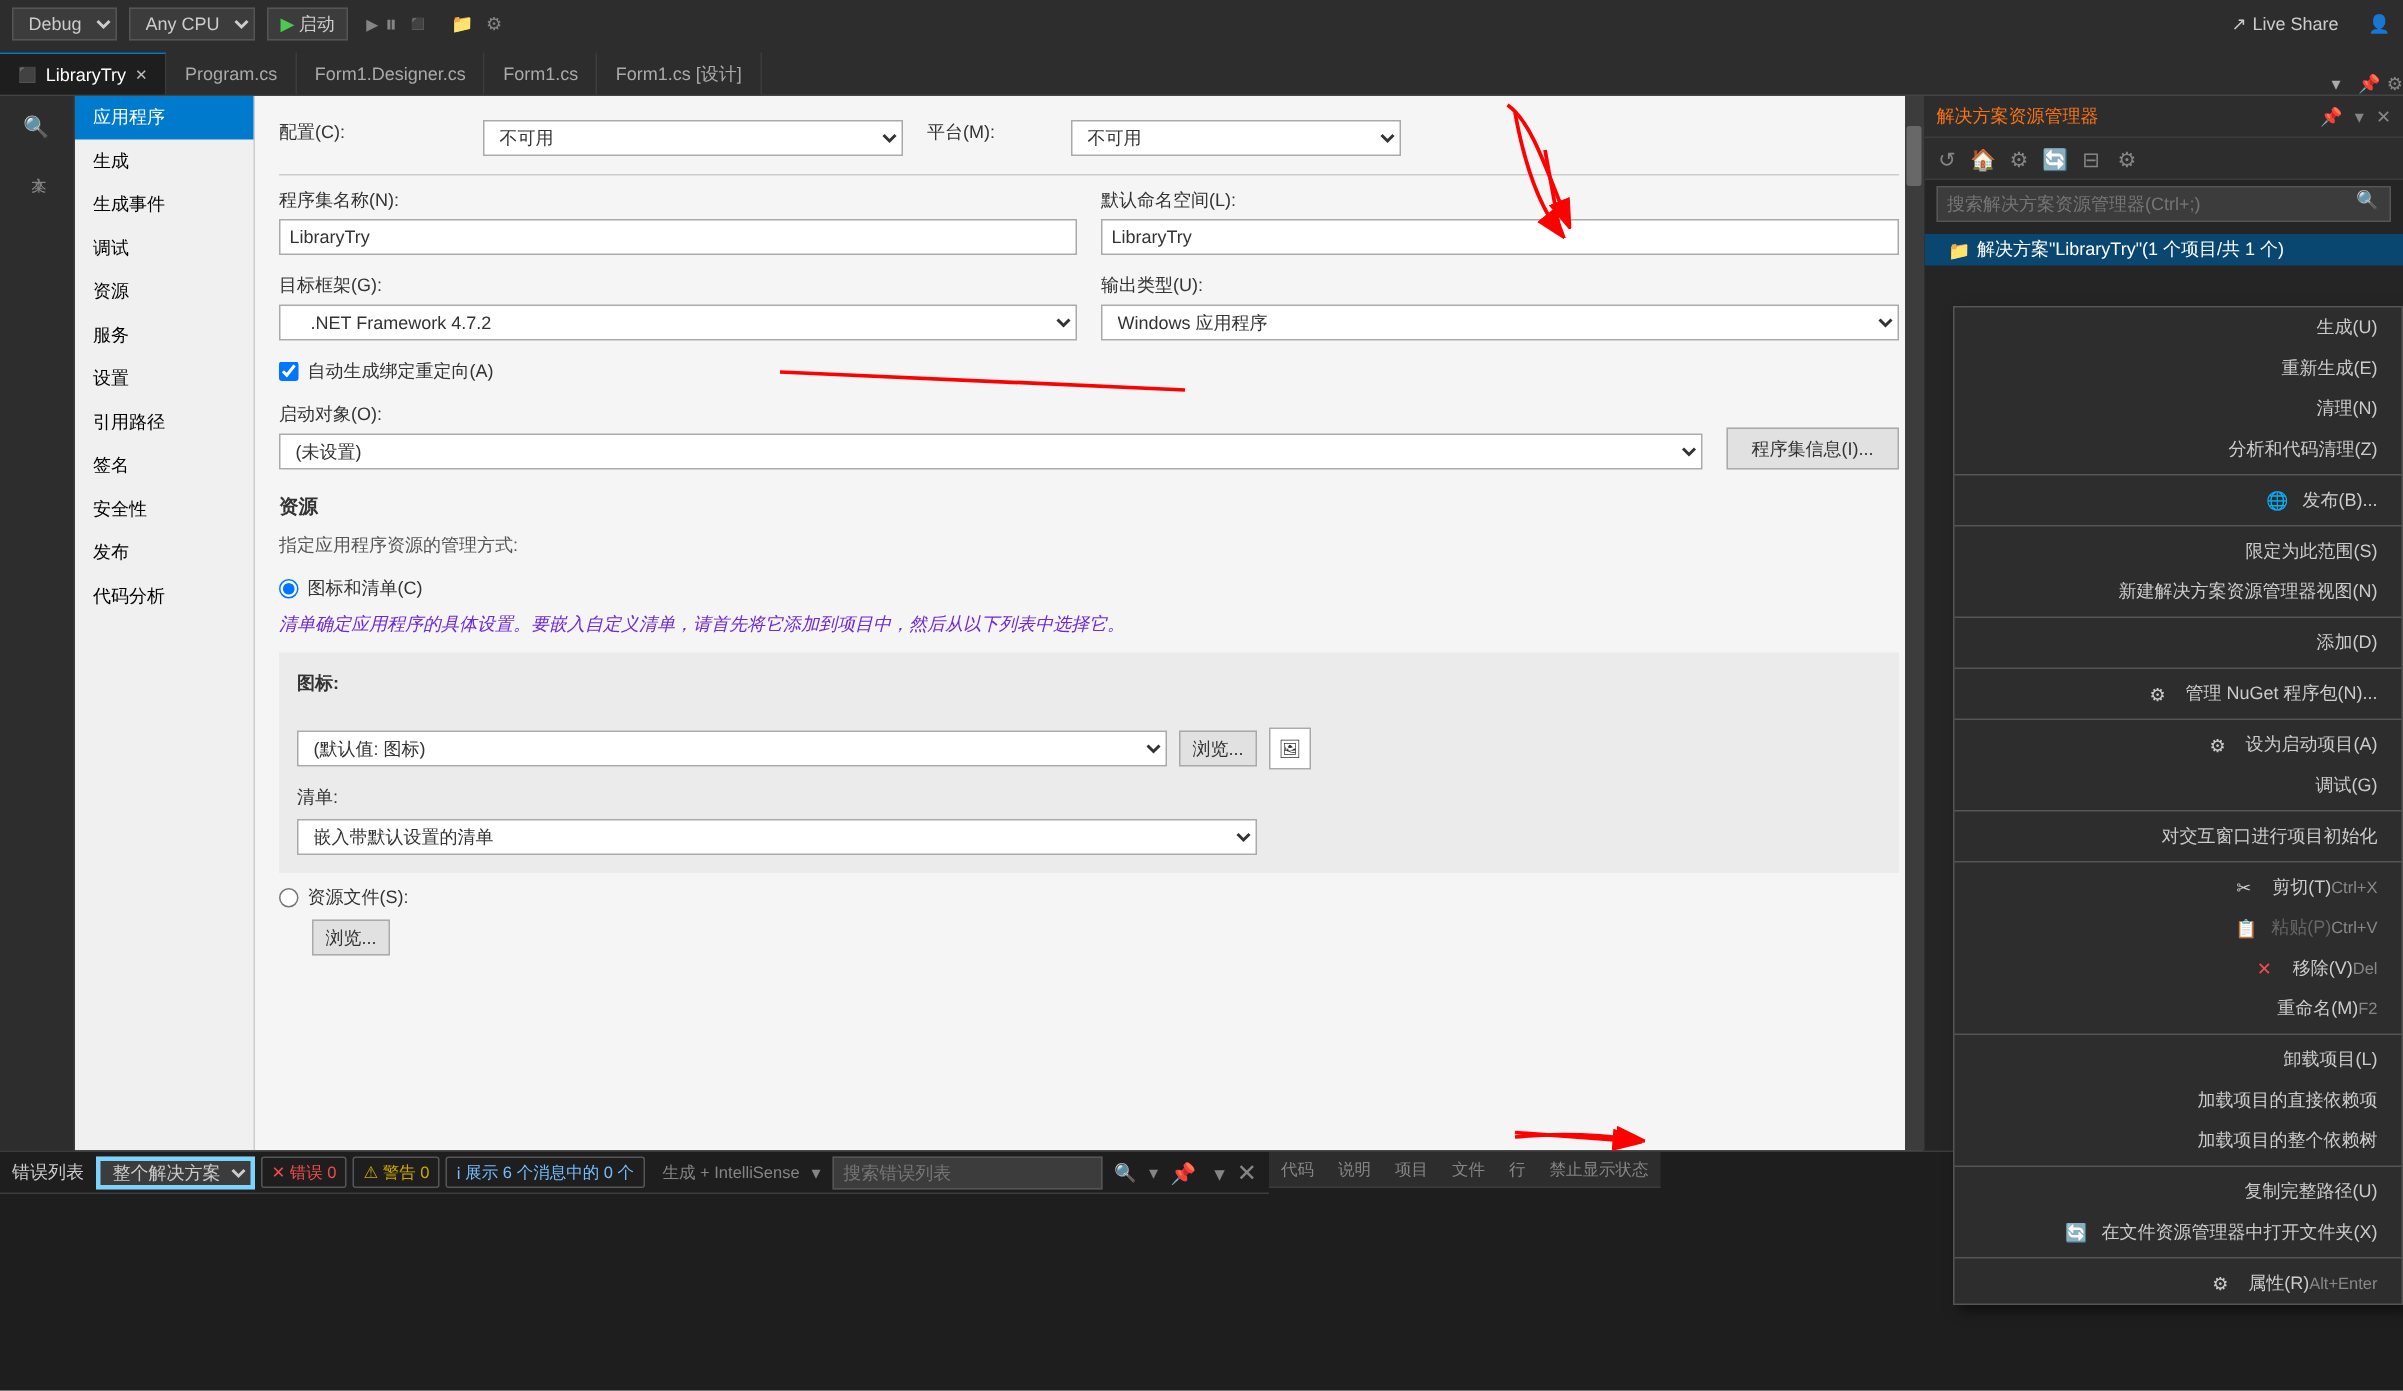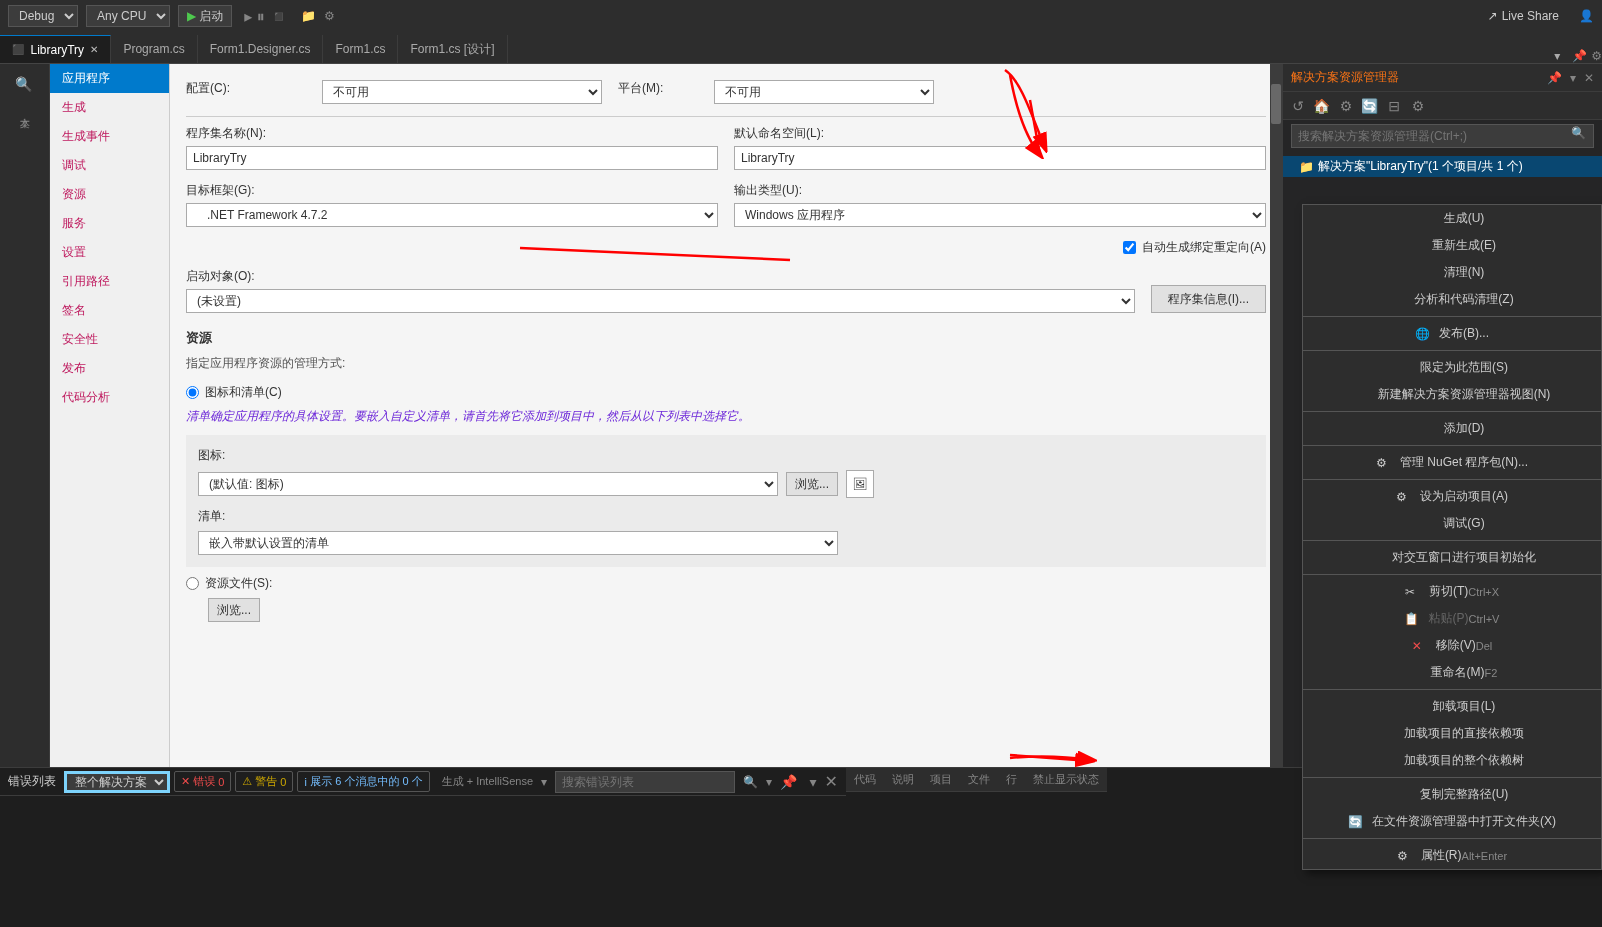--- a/index.html
+++ b/index.html
@@ -21,57 +21,57 @@
 
     
     .main-layout { display: flex; height: calc(927px - 32px - 32px - 36px); }
 
     
     .left-sidebar { width: 50px; background: #2d2d2d; border-right: 1px solid #3c3c3c; display: flex; flex-direction: column; align-items: center; padding-top: 4px; gap: 2px; }
     .sidebar-icon { width: 40px; height: 32px; display: flex; align-items: center; justify-content: center; cursor: pointer; color: #858585; font-size: 14px; }
 
     
     .props-left-nav { width: 120px; background: #f0f0f0; color: #333; border-right: 1px solid #ccc; }
-    .props-nav-item { padding: 6px 12px; cursor: pointer; font-size: 12px; color: #be185d; }
+    .props-nav-item { padding: 6px 12px; cursor: pointer; font-size: 12px; color: #000000; }
     .props-nav-item.active { background: #007acc; color: #fff; }
 
     
     .props-content { flex: 1; background: #f5f5f5; color: #333; overflow-y: auto; padding: 16px; }
     .props-row { display: flex; align-items: flex-start; margin-bottom: 12px; gap: 16px; }
     .props-label { color: #333; font-size: 12px; width: 120px; }
     .props-input { height: 24px; border: 1px solid #aaa; padding: 2px 6px; font-size: 12px; background: #fff; color: #333; }
     .props-input-wide { width: 340px; }
     .props-select { height: 24px; border: 1px solid #aaa; padding: 2px 6px; font-size: 12px; background: #fff; color: #333; }
     .section-title { font-size: 13px; font-weight: bold; color: #333; margin: 16px 0 8px 0; }
     .section-desc { font-size: 12px; color: #555; margin-bottom: 12px; }
     .radio-row { display: flex; align-items: center; gap: 6px; margin-bottom: 6px; }
     .radio-desc { font-size: 12px; color: #6d28d9; margin-bottom: 10px; line-height: 1.5; font-style: italic; }
     .browse-btn { height: 24px; padding: 0 8px; background: #e1e1e1; border: 1px solid #aaa; font-size: 12px; cursor: pointer; color: #333; }
     .icon-preview { width: 28px; height: 28px; background: #fff; border: 1px solid #aaa; display: flex; align-items: center; justify-content: center; }
-    .checkbox-row { display: flex; align-items: center; gap: 6px; margin-bottom: 12px; justify-content: flex-end; }
+    .checkbox-row { display: flex; align-items: center; gap: 6px; margin-bottom: 12px; }
     .props-btn { height: 28px; padding: 0 16px; background: #e1e1e1; border: 1px solid #aaa; font-size: 12px; cursor: pointer; color: #333; }
     .two-col { display: flex; gap: 16px; }
     .col { flex: 1; }
     .separator { border: none; border-top: 1px solid #ccc; margin: 8px 0; }
     
     
     .solution-panel { width: 320px; background: #252526; color: #ccc; border-left: 1px solid #3c3c3c; display: flex; flex-direction: column; }
     .solution-panel-header { height: 28px; background: #2d2d2d; display: flex; align-items: center; padding: 0 8px; font-size: 12px; border-bottom: 1px solid #3c3c3c; gap: 4px; }
     .solution-panel-title { font-size: 12px; color: #f97316; flex: 1; }
     .solution-toolbar { height: 28px; background: #2d2d2d; display: flex; align-items: center; padding: 0 4px; gap: 2px; border-bottom: 1px solid #3c3c3c; }
     .solution-toolbar-btn { width: 22px; height: 22px; background: transparent; border: none; color: #858585; cursor: pointer; font-size: 14px; display: flex; align-items: center; justify-content: center; }
     .solution-search { height: 24px; background: #3c3c3c; border: 1px solid #555; color: #ccc; padding: 2px 6px; font-size: 12px; width: 100%; }
     .solution-search-row { padding: 4px 8px; }
     .solution-tree { flex: 1; overflow-y: auto; padding: 4px 0; }
     .tree-item { padding: 2px 8px 2px 16px; cursor: pointer; display: flex; align-items: center; gap: 4px; font-size: 12px; color: #ccc; }
     .tree-item.selected { background: #094771; color: #fff; }
 
     
     .context-menu { position: absolute; right: 0; top: 140px; width: 300px; background: #2d2d2d; border: 1px solid #555; z-index: 100; box-shadow: 4px 4px 8px rgba(0,0,0,0.5); }
-    .ctx-item { padding: 5px 16px; cursor: pointer; display: flex; align-items: center; justify-content: center; font-size: 12px; color: #ccc; }
+    .ctx-item { padding: 5px 16px; cursor: pointer; display: flex; align-items: center; justify-content: flex-end; font-size: 12px; color: #ccc; }
     .ctx-item.disabled { color: #666; cursor: default; }
     .ctx-separator { border: none; border-top: 1px solid #555; margin: 3px 0; }
     .ctx-shortcut { color: #888; font-size: 11px; }
     .ctx-item-left { display: flex; align-items: center; gap: 8px; }
     .ctx-icon { width: 16px; display: inline-block; }
     .error-panel-header { height: 28px; display: flex; align-items: center; padding: 0 8px; gap: 8px; border-bottom: 1px solid #3c3c3c; }
     .error-panel-title { font-size: 12px; color: #ccc; }
     .error-panel-toolbar { display: flex; align-items: center; gap: 4px; flex: 1; }
     .error-filter-select { height: 22px; background: #3c3c3c; border: 3px solid #7dd3fc; color: #ccc; padding: 0 4px; font-size: 12px; }
     .error-badge { display: flex; align-items: center; gap: 3px; padding: 2px 6px; border-radius: 2px; font-size: 11px; cursor: pointer; }
@@ -250,21 +250,21 @@
           <div class="section-title">资源</div>
           <div class="section-desc">指定应用程序资源的管理方式:</div>
 
           <div class="radio-row">
             <input type="radio" name="res" checked="" style="">
             <span style="font-size:12px; color:#333;">图标和清单(C)</span>
           </div>
           <div class="radio-desc">清单确定应用程序的具体设置。要嵌入自定义清单，请首先将它添加到项目中，然后从以下列表中选择它。</div>
 
           <div style="margin-bottom:8px; background:#ebebeb; padding:12px;">
-            <div style="margin-bottom:6px; font-size:12px; color:#333;">图标:</div>
+            <div style="margin-bottom:21px; font-size:12px; color:#333;font-weight:bold;">图标:</div>
             <div style="display:flex; align-items:center; gap:8px;">
               <select class="props-select" style="width:580px;">
                 <option>(默认值: 图标)</option>
               </select>
               <button class="browse-btn">浏览...</button>
               <div class="icon-preview">🖼</div>
             </div>
 
             
             <div style="margin-top:10px; margin-bottom:6px; font-size:12px; color:#333;">清单:</div>

